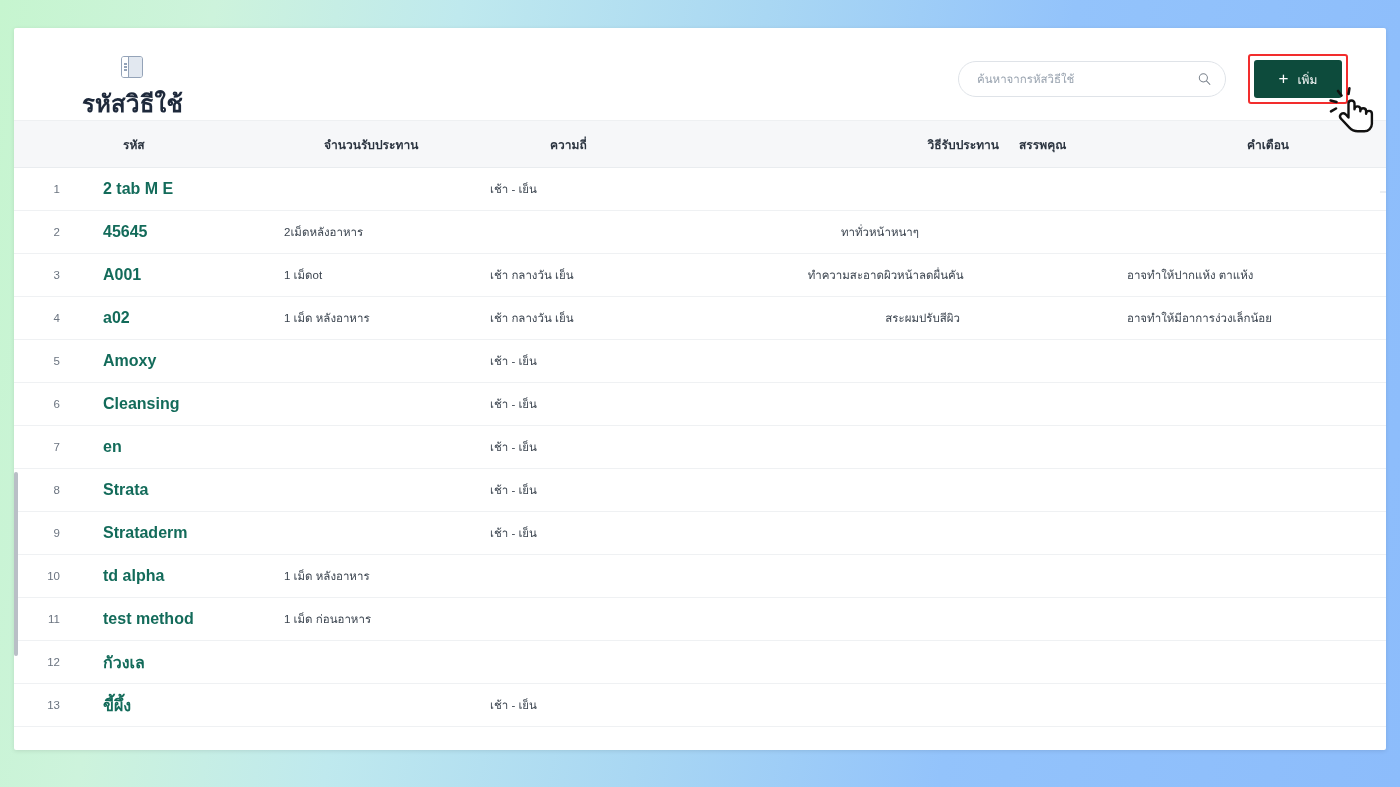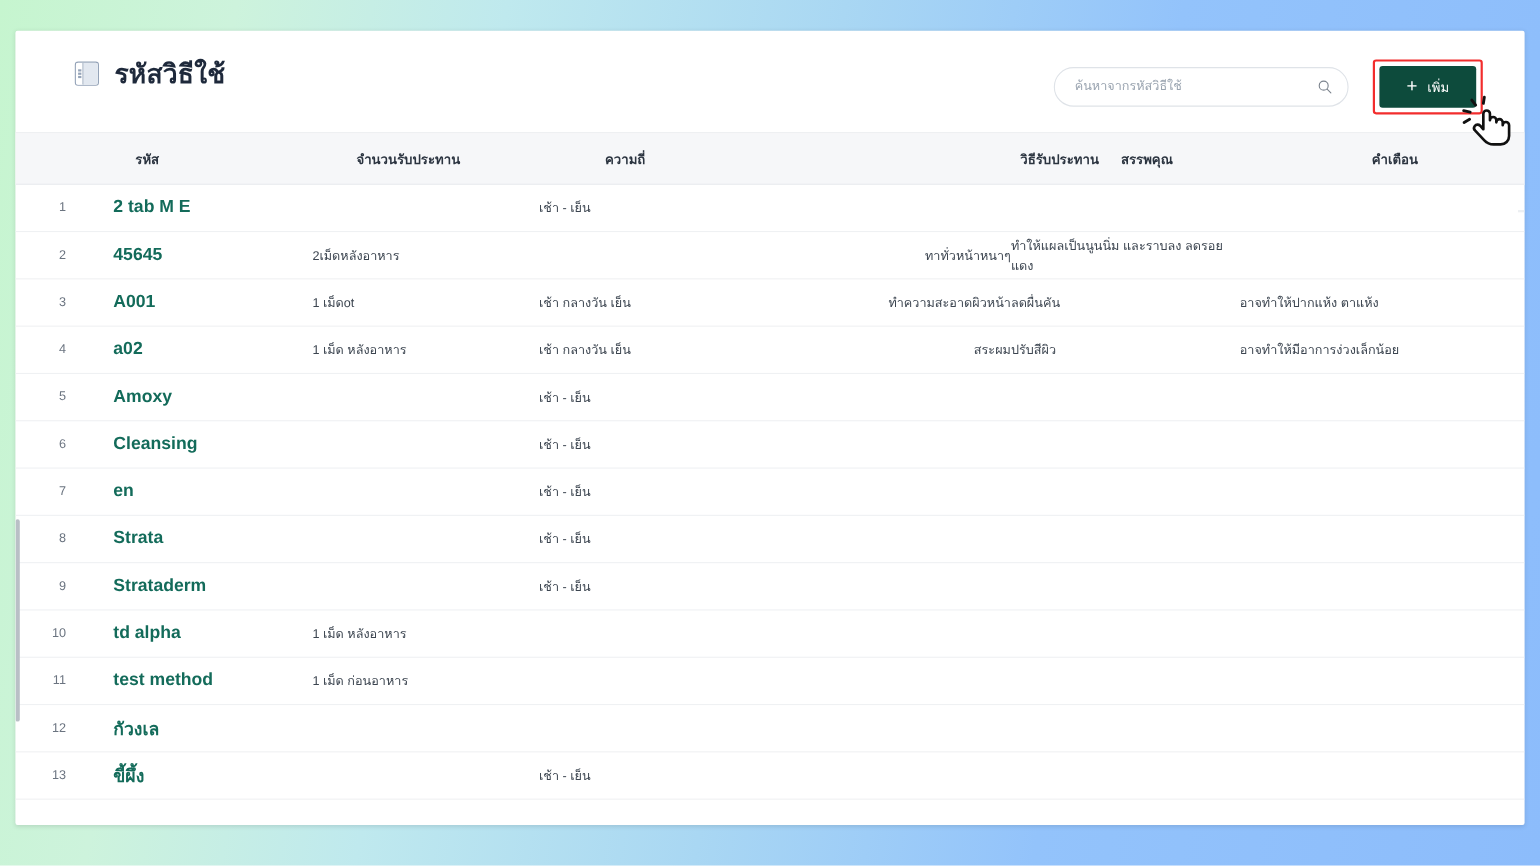--- a/index.html
+++ b/index.html
@@ -30,25 +30,26 @@
   }
   
   .card-head {
     position: relative;
     height: 93px;
     border-bottom: 1px solid #eef0f2;
     box-sizing: border-box;
   }
   .title-wrap {
     position: absolute;
-    left: 54px;
+    left: 68px;
     top: 28px;
     display: flex;
-    align-items: flex-start;
+    align-items: center;
     gap: 14px;
+    flex-direction: column;
   }
   .panel-icon {
     width: 22px;
     height: 22px;
     border: 1.6px solid #94a3b8;
     border-radius: 3px;
     box-sizing: border-box;
     display: flex;
     overflow: hidden;
     background: #fff;
@@ -306,21 +307,20 @@
           <div class="c-how"></div>
           <div class="c-prop"></div>
           <div class="c-warn"></div>
         </div>
         <div class="trow">
           <div class="c-idx">2</div>
           <div class="c-code">45645</div>
           <div class="c-dose">2เม็ดหลังอาหาร</div>
           <div class="c-freq"></div>
           <div class="c-how">ทาทั่วหน้าหนาๆ</div>
-          <div class="c-prop">ทำให้แผลเป็นนูนนิ่ม และราบลง ลดรอยแดง</div>
           <div class="c-warn"></div>
         </div>
         <div class="trow">
           <div class="c-idx">3</div>
           <div class="c-code">A001</div>
           <div class="c-dose">1 เม็ดot</div>
           <div class="c-freq">เช้า กลางวัน เย็น</div>
           <div class="c-how">ทำความสะอาดผิวหน้า</div>
           <div class="c-prop">ลดผื่นคัน</div>
           <div class="c-warn">อาจทำให้ปากแห้ง ตาแห้ง</div>

